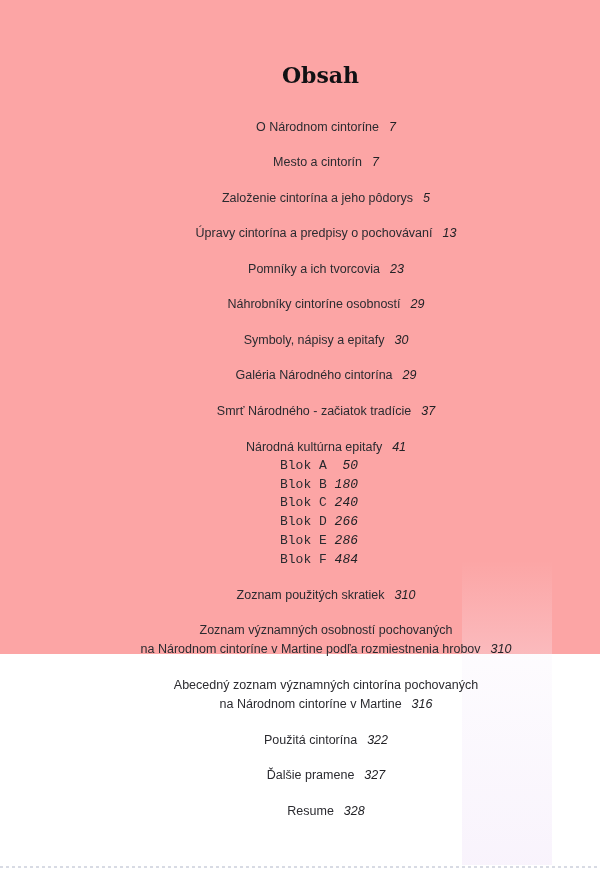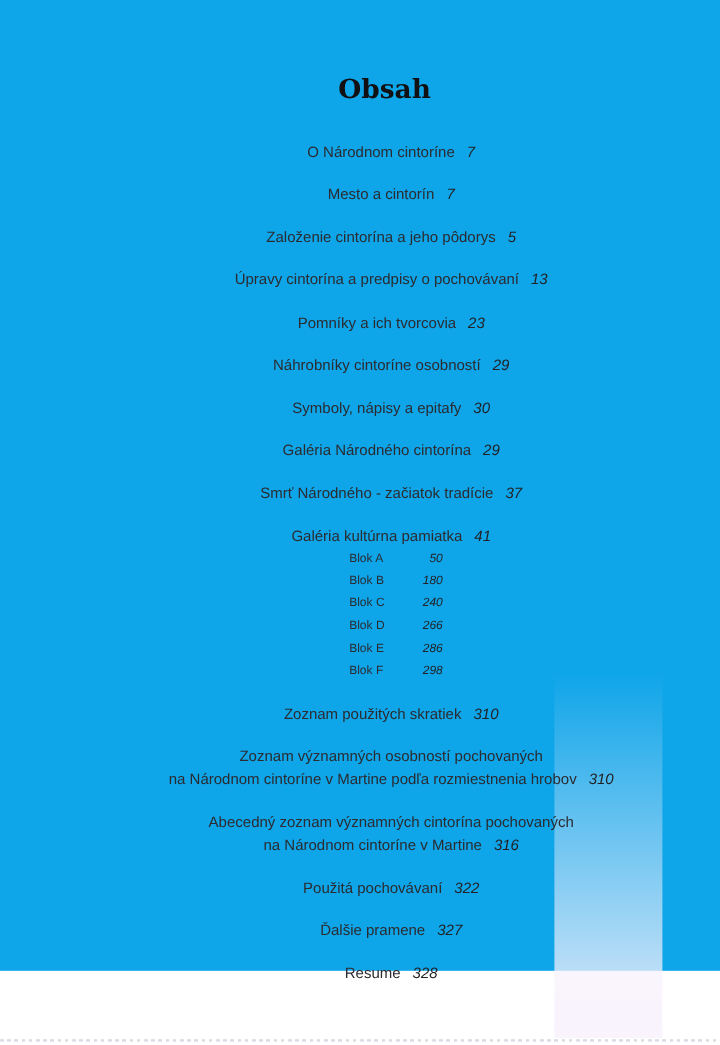--- a/index.html
+++ b/index.html
@@ -10,22 +10,22 @@
       width: 600px;
       height: 871px;
       background: #ffffff;
       position: relative;
       overflow: hidden;
       color: #2a2a2e;
     }
     .page {
       position: absolute;
       left: 0; top: 0;
-      width: 600px; height: 809px;
-      background: #0ea5e9;
+      width: 600px; height: 654px;
+      background: #fca5a5;
     }
     .tint {
       position: absolute;
       left: 462px; top: 560px;
       width: 90px; height: 305px;
       background: linear-gradient(to bottom, rgba(250,244,252,0), rgba(248,242,252,0.9));
     }
     .bottom-edge {
       position: absolute;
       left: 0; top: 866px;
@@ -54,23 +54,23 @@
       line-height: 18px;
       white-space: nowrap;
     }
     .pg {
       font-style: italic;
       margin-left: 10px;
       color: #222226;
     }
     .sub {
       position: absolute;
-      left: 291px;
-      font-family: Liberation Sans, sans-serif;
-      font-size: 10px;
+      left: 280px;
+      font-family: Liberation Mono, monospace;
+      font-size: 13px;
       color: #2b2b30;
       line-height: 18px;
       white-space: nowrap;
     }
     .sub .lbl { display: inline-block; width: 50px; }
     .sub .pg { margin-left: 0; display: inline-block; width: 28px; text-align: right; }
   </style>
 </head>
 <body>
 
@@ -82,33 +82,33 @@
 
   <div class="entry" style="top:118px"><span>O Národnom cintoríne</span><span class="pg">7</span></div>
   <div class="entry" style="top:153px"><span>Mesto a cintorín</span><span class="pg">7</span></div>
   <div class="entry" style="top:189px"><span>Založenie cintorína a jeho pôdorys</span><span class="pg">5</span></div>
   <div class="entry" style="top:224px"><span>Úpravy cintorína a predpisy o pochovávaní</span><span class="pg">13</span></div>
   <div class="entry" style="top:260px"><span>Pomníky a ich tvorcovia</span><span class="pg">23</span></div>
   <div class="entry" style="top:295px"><span>Náhrobníky cintoríne osobností</span><span class="pg">29</span></div>
   <div class="entry" style="top:331px"><span>Symboly, nápisy a epitafy</span><span class="pg">30</span></div>
   <div class="entry" style="top:366px"><span>Galéria Národného cintorína</span><span class="pg">29</span></div>
   <div class="entry" style="top:402px"><span>Smrť Národného - začiatok tradície</span><span class="pg">37</span></div>
-  <div class="entry" style="top:438px"><span>Galéria kultúrna pamiatka</span><span class="pg">41</span></div>
+  <div class="entry" style="top:438px"><span>Národná kultúrna epitafy</span><span class="pg">41</span></div>
 
   <div class="sub" style="top:457px"><span class="lbl">Blok A</span><span class="pg">50</span></div>
   <div class="sub" style="top:476px"><span class="lbl">Blok B</span><span class="pg">180</span></div>
   <div class="sub" style="top:494px"><span class="lbl">Blok C</span><span class="pg">240</span></div>
   <div class="sub" style="top:513px"><span class="lbl">Blok D</span><span class="pg">266</span></div>
   <div class="sub" style="top:532px"><span class="lbl">Blok E</span><span class="pg">286</span></div>
-  <div class="sub" style="top:551px"><span class="lbl">Blok F</span><span class="pg">298</span></div>
+  <div class="sub" style="top:551px"><span class="lbl">Blok F</span><span class="pg">484</span></div>
 
   <div class="entry" style="top:586px"><span>Zoznam použitých skratiek</span><span class="pg">310</span></div>
 
   <div class="entry" style="top:621px"><span>Zoznam významných osobností pochovaných</span></div>
   <div class="entry" style="top:640px"><span>na Národnom cintoríne v Martine podľa rozmiestnenia hrobov</span><span class="pg">310</span></div>
 
   <div class="entry" style="top:676px"><span>Abecedný zoznam významných cintorína pochovaných</span></div>
   <div class="entry" style="top:695px"><span>na Národnom cintoríne v Martine</span><span class="pg">316</span></div>
 
-  <div class="entry" style="top:731px"><span>Použitá pochovávaní</span><span class="pg">322</span></div>
+  <div class="entry" style="top:731px"><span>Použitá cintorína</span><span class="pg">322</span></div>
   <div class="entry" style="top:766px"><span>Ďalšie pramene</span><span class="pg">327</span></div>
   <div class="entry" style="top:802px"><span>Resume</span><span class="pg">328</span></div>
 </div>
 
 </body></html>

